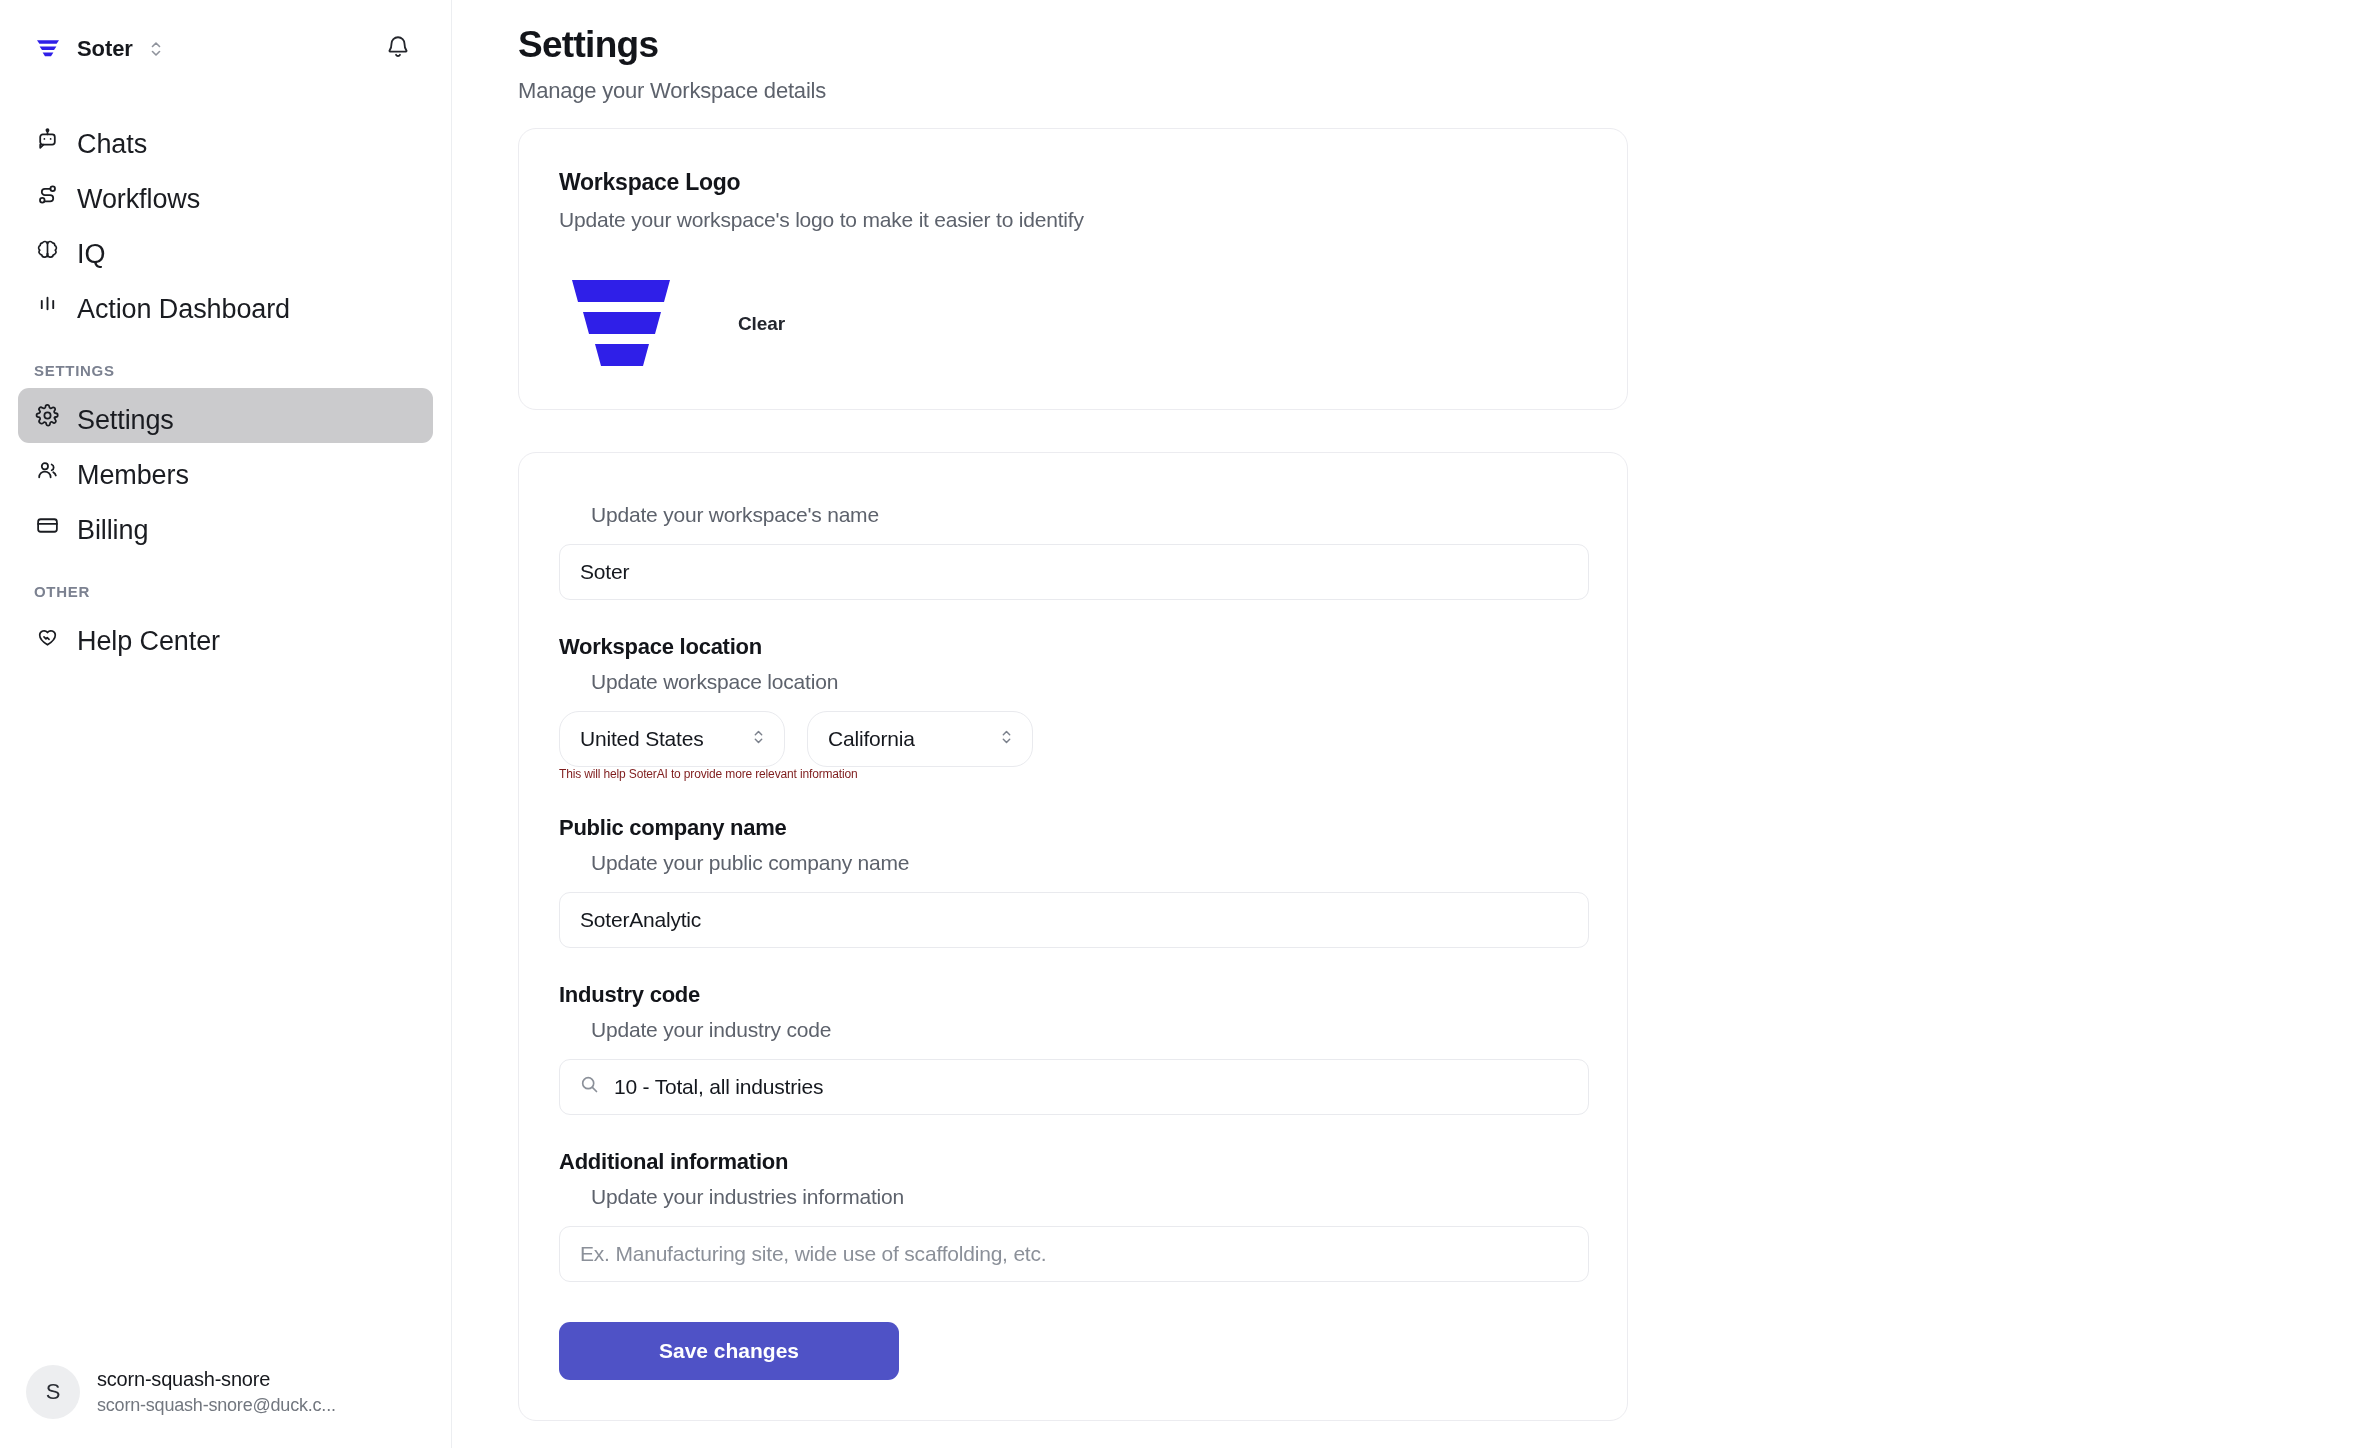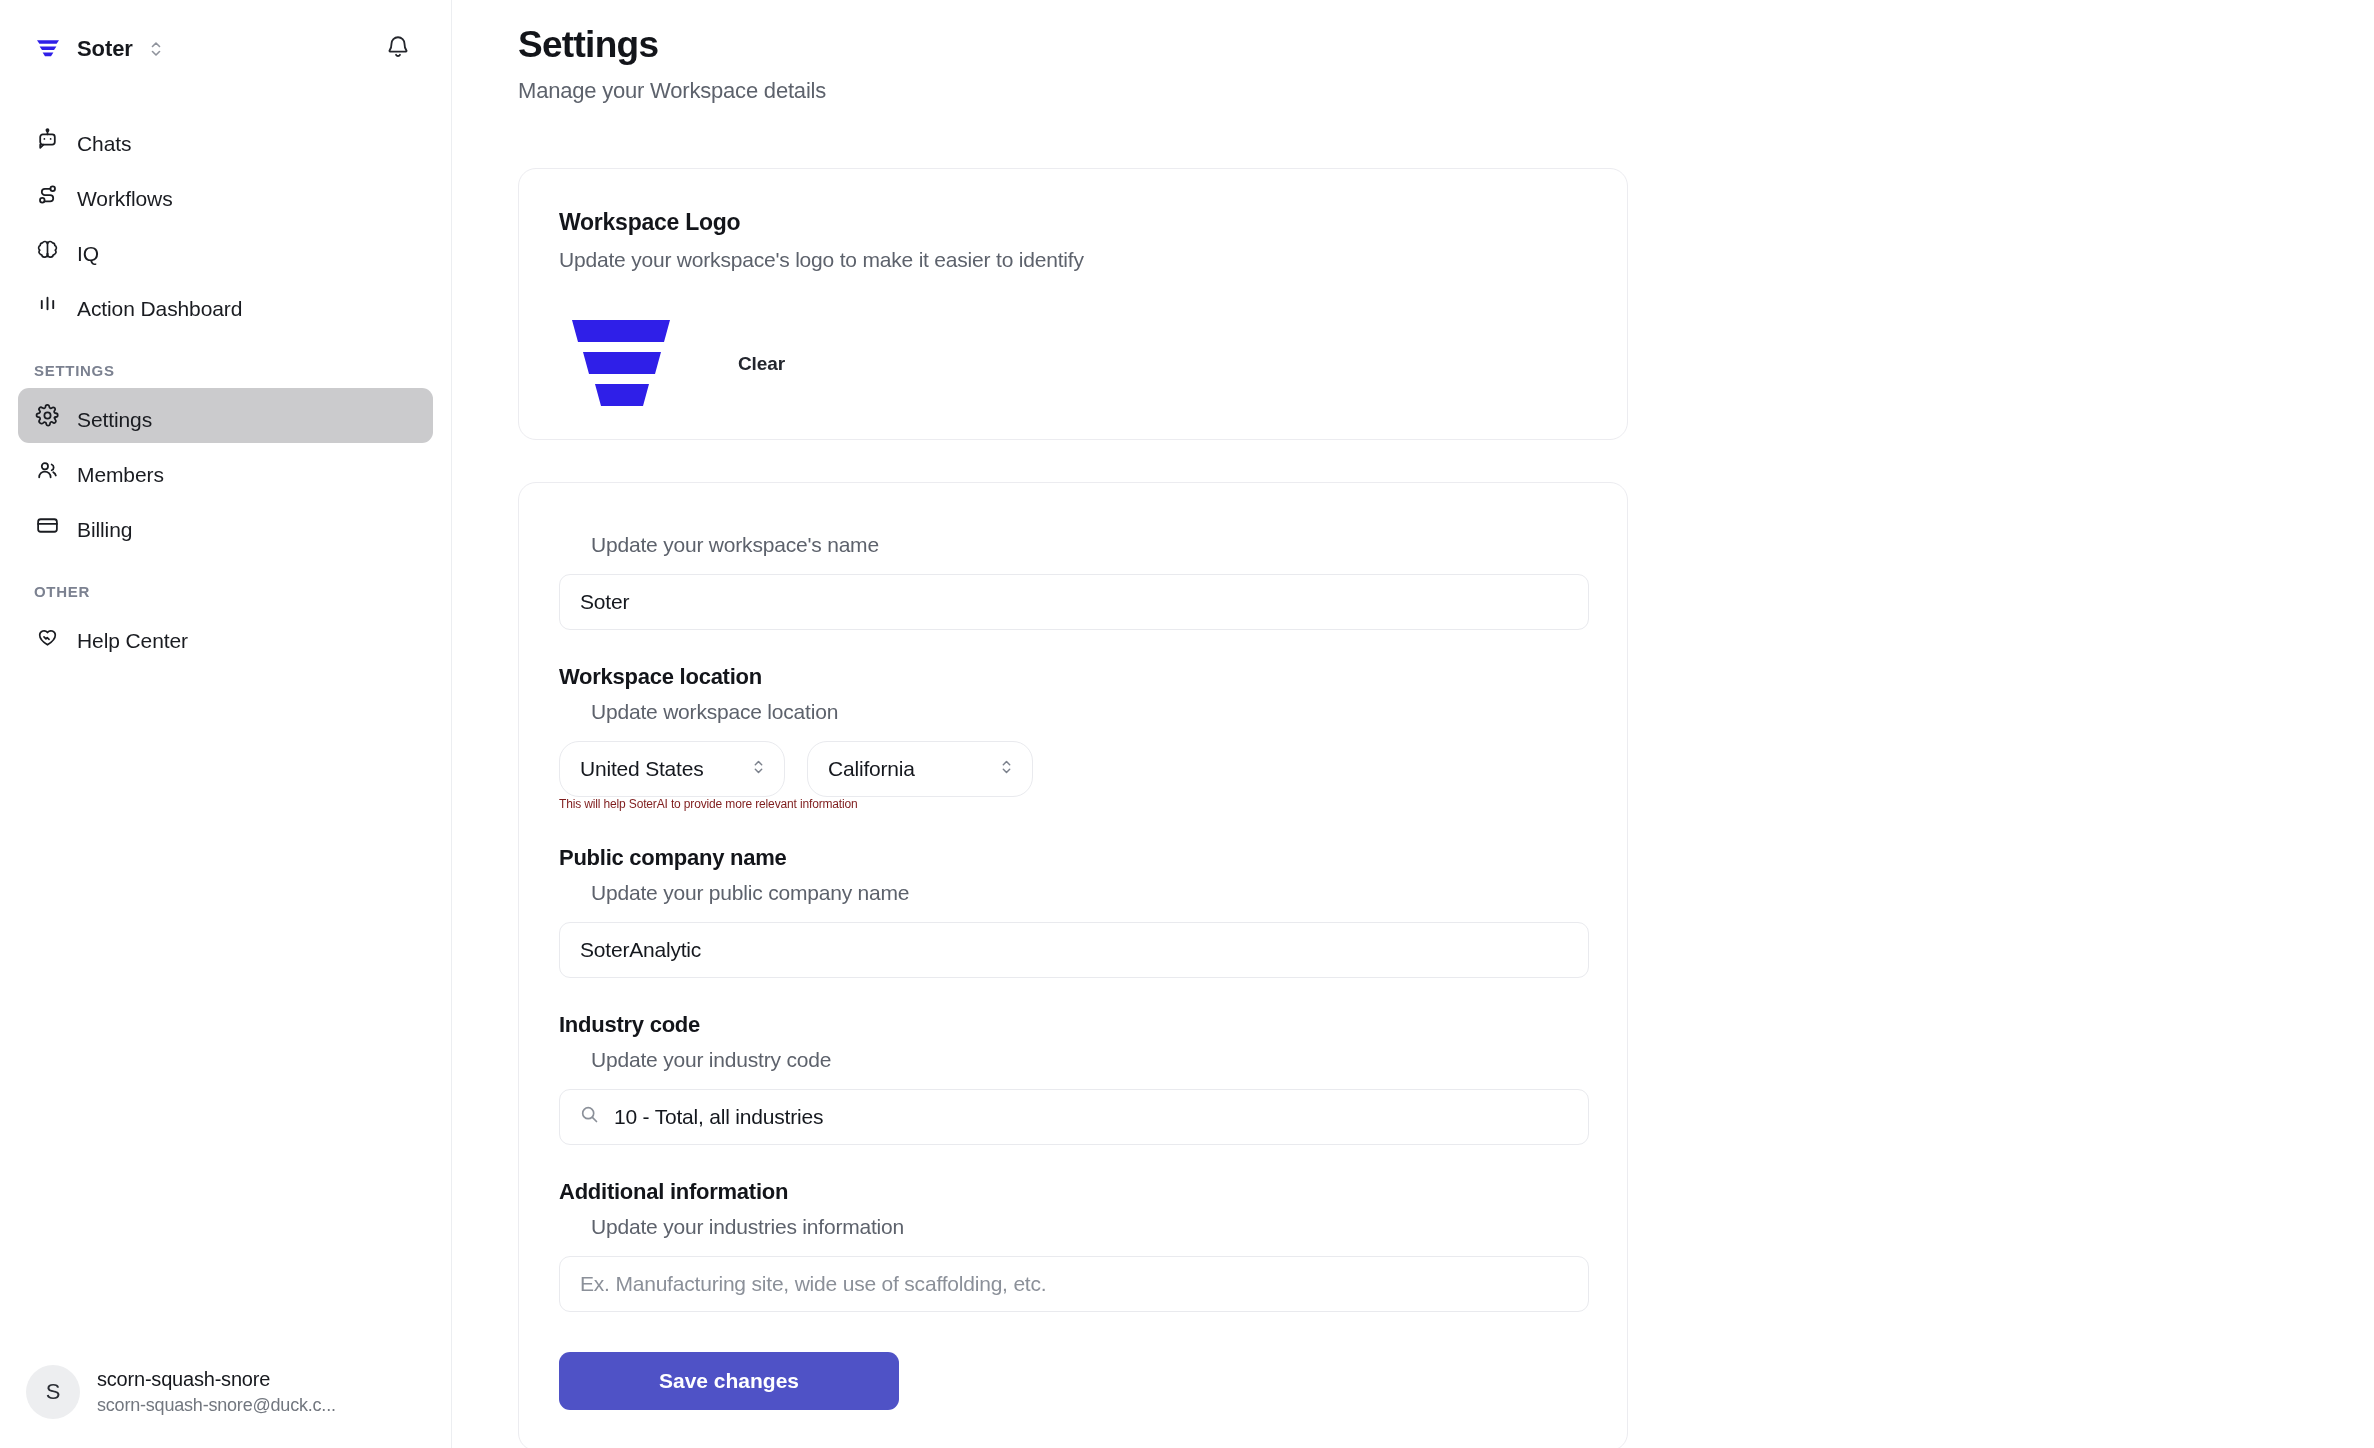--- a/index.html
+++ b/index.html
@@ -64,21 +64,21 @@
     align-items: center;
     gap: 17px;
     height: 55px;
     padding: 0 16px;
     border-radius: 11px;
     cursor: pointer;
     color: #1a1c21;
   }
   .nav-item .ico { width: 26px; height: 26px; display:flex; align-items:center; justify-content:center; flex: 0 0 26px;}
   .nav-item .lbl {
-    font-size: 21px;
+    font-size: 27px;
     color: #1a1c21;
     letter-spacing: -0.1px;
     margin-top: 9px;
   }
   .nav-item.active { background: #cbcbcd; }
 
   .nav-section-title {
     font-size: 15px;
     font-weight: 700;
     color: #7b8190;
@@ -138,21 +138,21 @@
     letter-spacing: -0.2px;
   }
 
   .card {
     width: 1110px;
     margin-top: 0;
     border: 1px solid #ececf0;
     border-radius: 18px;
     background: #ffffff;
   }
-  #logo-card { margin-top: 64px; padding: 40px 40px 28px 40px; }
+  #logo-card { margin-top: 24px; padding: 40px 40px 38px 40px; }
   #details-card { margin-top: 42px; padding: 40px 40px 40px 40px; }
 
   .sec-title {
     font-size: 23px;
     font-weight: 700;
     color: #13151a;
     letter-spacing: -0.25px;
   }
   .sec-desc {
     font-size: 21px;

